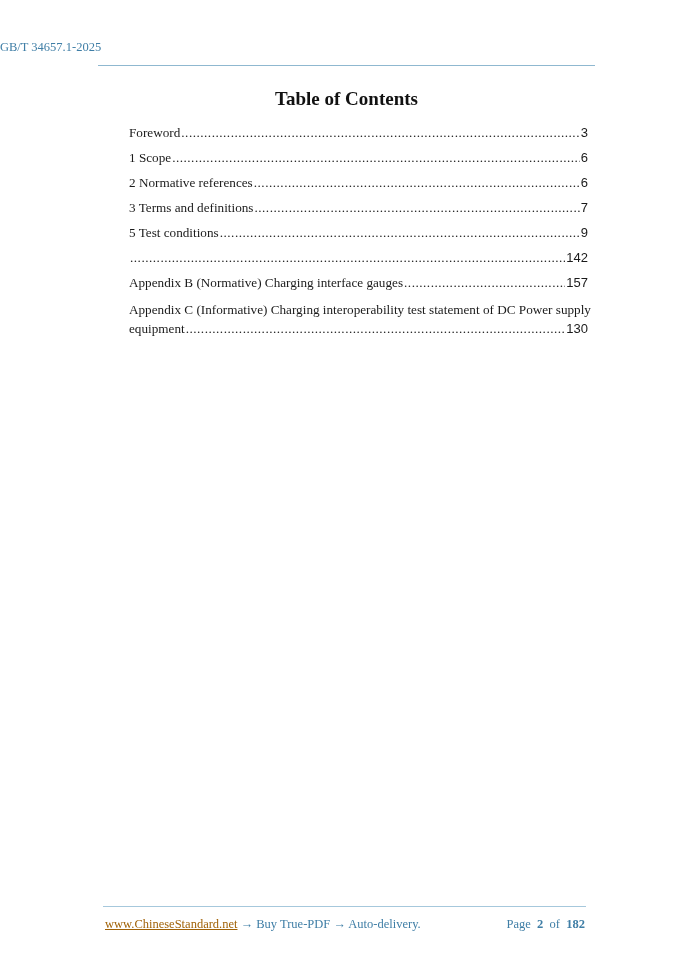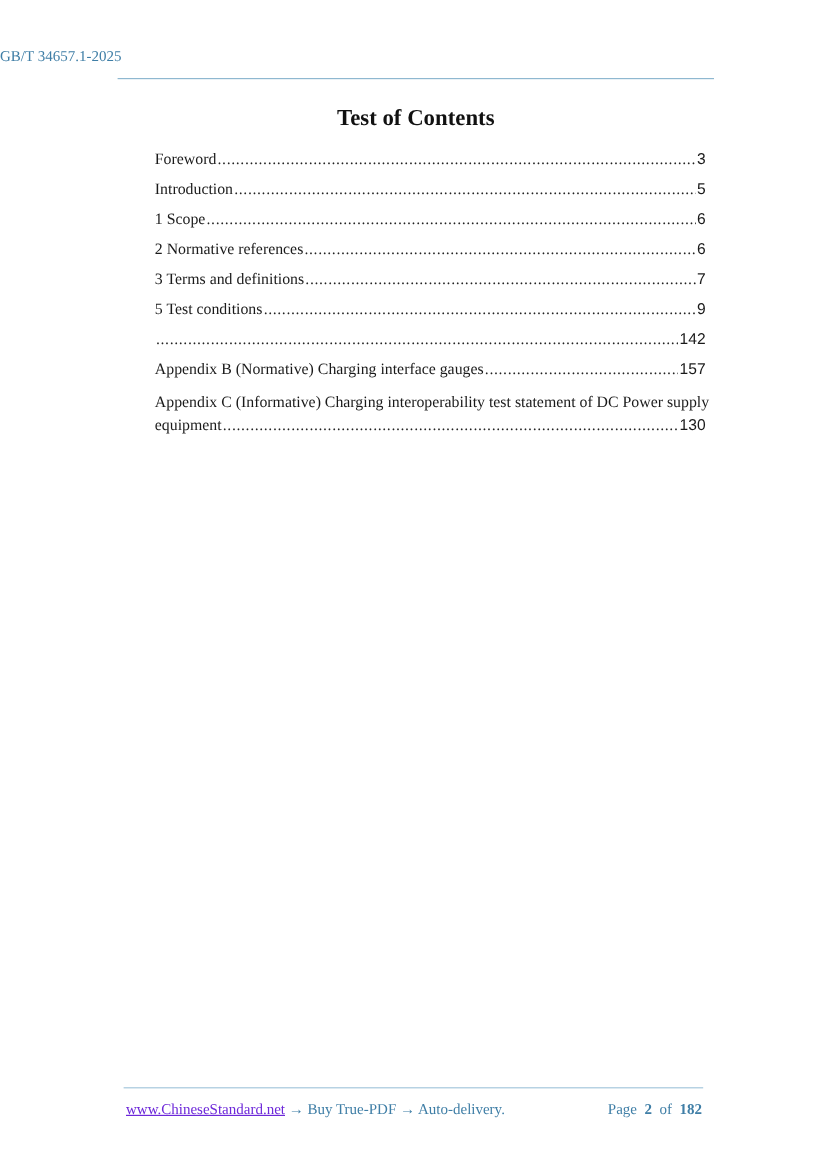--- a/index.html
+++ b/index.html
@@ -102,45 +102,40 @@
       top: 917px;
       left: 105px;
       width: 480px;
       font-size: 12.5px;
       color: #3f7ea6;
       display: flex;
       justify-content: space-between;
     }
     .footer-link {
       text-decoration: underline;
-      color: #6d28d9;
+      color: #a16207;
       cursor: pointer;
     }
     .footer-page b {
       font-weight: bold;
     }
   </style>
 </head>
 <body>
 
 <div class="page-header">GB/T 34657.1-2025</div>
 <div class="header-rule"></div>
 
-<div class="toc-title">Test of Contents</div>
+<div class="toc-title">Table of Contents</div>
 
 <ul class="toc-list">
   <li class="toc-item">
     <span class="label">Foreword</span>
     <span class="dots"></span>
     <span class="pg">3</span>
-  </li>
-  <li class="toc-item">
-    <span class="label">Introduction</span>
-    <span class="dots"></span>
-    <span class="pg">5</span>
   </li>
   <li class="toc-item">
     <span class="label">1 Scope</span>
     <span class="dots"></span>
     <span class="pg">6</span>
   </li>
   <li class="toc-item">
     <span class="label">2 Normative references</span>
     <span class="dots"></span>
     <span class="pg">6</span>

